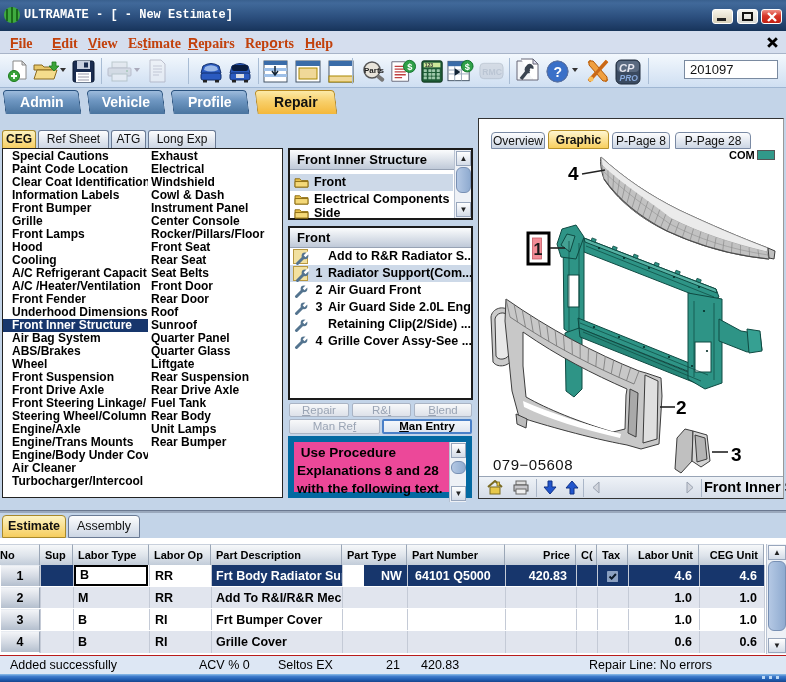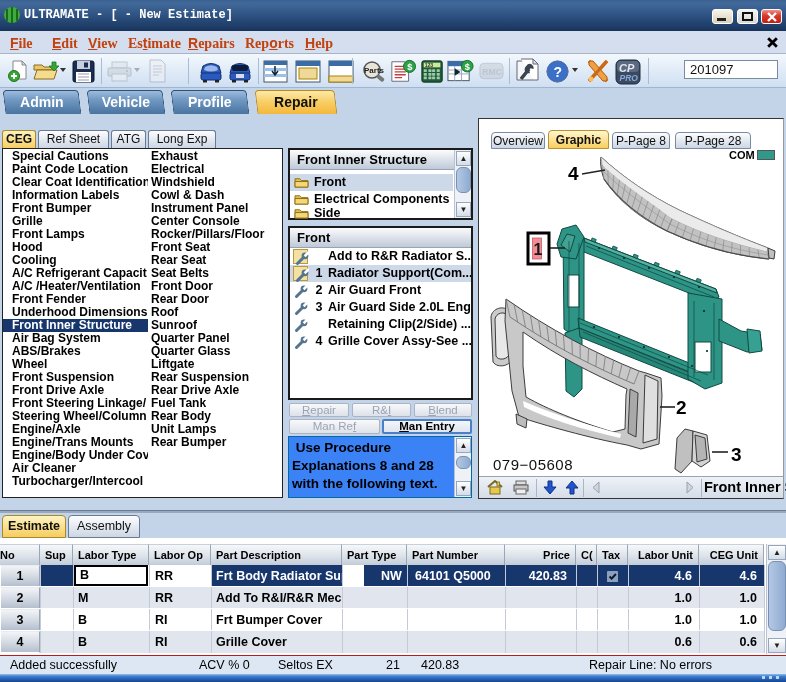--- a/index.html
+++ b/index.html
@@ -41,21 +41,21 @@
 .mbox{background:#fff;border:2px solid #1a1a1a;}
 .mhead{height:20px;background:linear-gradient(#fbfcfd,#bfc9d8);border-bottom:1px solid #97a2b4;font-weight:bold;font-size:13px;color:#000;padding:2px 0 0 7px;}
 .titem{height:17px;line-height:17px;font-weight:bold;font-size:12.5px;color:#000;white-space:nowrap;position:relative;padding-left:24px;}
 .fold{position:absolute;left:4px;top:2px;width:15px;height:12px;}
 .vscr{position:absolute;top:0;right:0;width:17px;background:#eef1f6;border-left:1px solid #b8c2d2;}
 .sarr{position:absolute;left:1px;width:15px;height:15px;background:linear-gradient(#fefefe,#d4dce8);border:1px solid #98a6bc;text-align:center;font-size:8px;line-height:14px;color:#222;}
 .sthumb{position:absolute;left:1px;width:15px;background:linear-gradient(90deg,#b4c8e4,#8fabd0);border:1px solid #7890b4;border-radius:6px;}
 .btn{position:absolute;height:14px;background:linear-gradient(#f8f9fa,#dde1e9);border:1px solid #aab4c4;border-radius:2px;font-size:11.5px;color:#9aa4b4;text-align:center;line-height:12px;}
 .btn u{text-decoration:underline;}
 #manentry{color:#000;font-weight:bold;border:2px solid #4a80c8;background:linear-gradient(#f4f7fb,#dfe5ef);line-height:11px;}
-#mtext{left:288px;top:436px;width:184px;height:62px;background:#3b82f6;border:1px solid #0369a1;font-weight:bold;font-size:13.5px;color:#000;padding:2px 0 0 3px;line-height:18px;}
+#mtext{left:288px;top:436px;width:184px;height:62px;background:#ec4899;border:6px solid #0369a1;font-weight:bold;font-size:13.5px;color:#000;padding:2px 0 0 3px;line-height:18px;}
 .witem{height:17px;line-height:17px;font-weight:bold;font-size:12.5px;color:#000;white-space:nowrap;position:relative;padding-left:38px;overflow:hidden;width:181px;}
 .wr{position:absolute;left:3px;top:1px;width:15px;height:15px;}
 .wr svg{position:absolute;left:1px;top:1px;}
 .wr.y{background:#f2e1a0;border:1px solid #b89840;}
 .num{position:absolute;left:22px;width:14px;text-align:center;}
 
 #rpanel{left:478px;top:118px;width:306px;height:381px;background:#fff;border:1px solid #333;border-right:1px solid #999;}
 .rtab{position:absolute;top:13px;height:17px;font-size:12px;color:#111;text-align:center;border:1px solid #7a8aa4;border-radius:4px 4px 0 0;background:linear-gradient(#fdfdfe,#ccd6e4);line-height:16px;}
 #rtabG{background:linear-gradient(#fff6d0 0%,#f8cf5e 100%);font-weight:bold;border-color:#b8922a;height:19px;top:11px;line-height:18px;}
 #rnav{position:absolute;left:0;bottom:0;width:304px;height:22px;background:linear-gradient(#eef2f7,#d6dde8);border-top:1px solid #98a4b6;}

